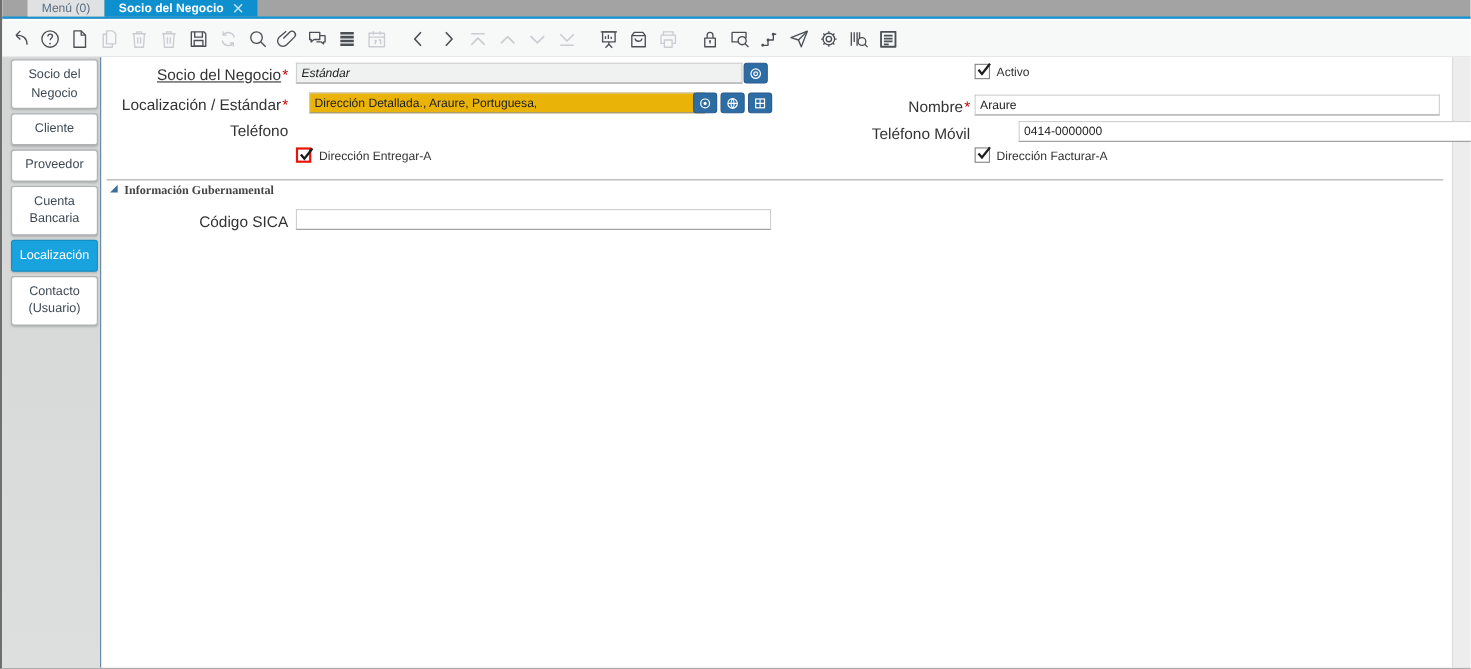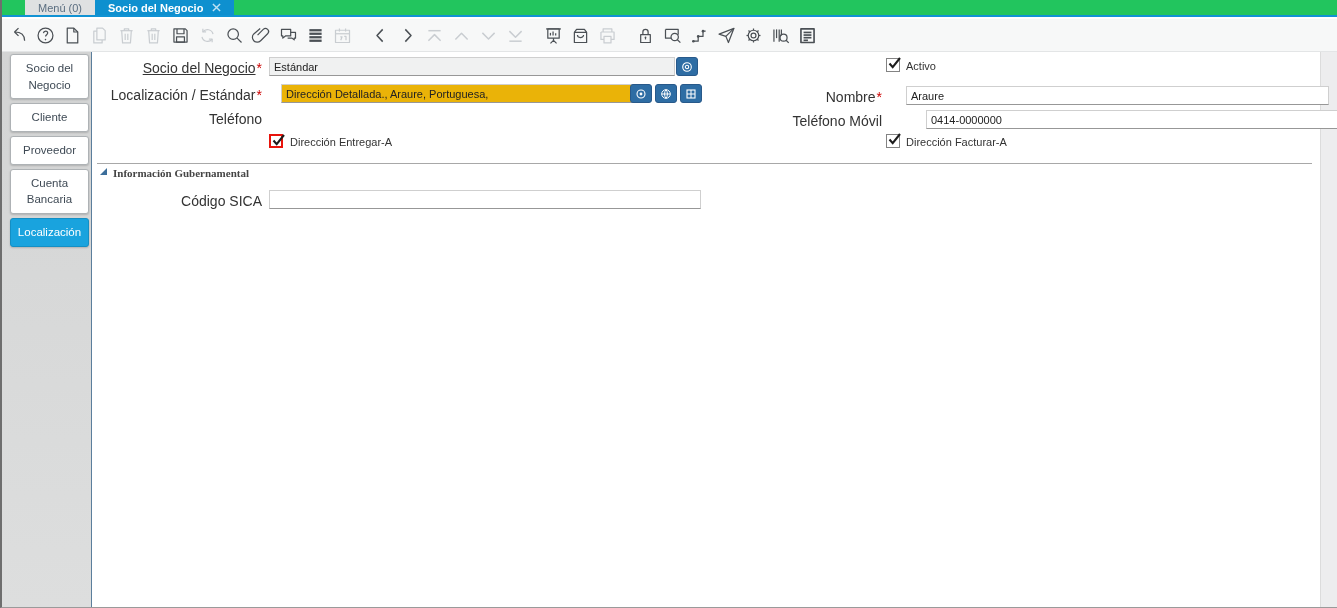--- a/index.html
+++ b/index.html
@@ -8,21 +8,21 @@
     position:relative;
     font-family:"Liberation Sans", sans-serif;
     background:#ffffff;
     border-left:2px solid #6e6e6e;
     border-bottom:1px solid #9a9a9a;
   }
 
   
   .tabbar {
     position:absolute; top:0; left:0; right:0; height:17px;
-    background:#22c55e;
+    background:#a3a3a3;
     border-bottom:2px solid #1193d4;
     display:flex; align-items:stretch; padding-left:23px;
   }
   .wtab {
     font-size:11px; color:#5b6e80; background:#dfe1e2;
     padding:0 13px; display:flex; align-items:center; cursor:pointer;
   }
   .wtab.active {
     background:#0e90cf; color:#ffffff; font-weight:bold; gap:9px;
   }
@@ -78,21 +78,21 @@
   }
   .lbl .txt.u { text-decoration:underline; }
   .req { color:#cc0000; margin-left:1px; }
 
   .fld {
     position:absolute; height:19px;
     border:1px solid #cfcfcf; border-bottom-color:#979797;
     background:#ffffff; font-family:"Liberation Sans",sans-serif;
     font-size:11px; color:#222; padding:0 4px;
   }
-  .fld.gray { background:#f0f1f1; }
+  .fld.gray { background:#f0f1f1;font-style:italic; }
 
   .fbtn {
     position:absolute; width:22px; height:19px;
     background:#2e6da4; border:1px solid #28598a; border-radius:3px;
     display:flex; align-items:center; justify-content:center;
     cursor:pointer; padding:0;
   }
   .fbtn svg { display:block; }
 
   .cb {
@@ -344,20 +344,21 @@
       </svg>
     </button>
   </div>
 
 <div class="sidebar">
     <div class="side-tab">Socio del Negocio</div>
     <div class="side-tab">Cliente</div>
     <div class="side-tab">Proveedor</div>
     <div class="side-tab">Cuenta Bancaria</div>
     <div class="side-tab active">Localización</div>
+    <div class="side-tab">Contacto (Usuario)</div>
   </div>
 
 <div class="gutter"></div>
 
 <div class="content">
 
   <div class="lbl" style="top:8px">
     <span class="txt u">Socio del Negocio</span><span class="req">*</span>
   </div>
   <input class="fld gray" style="top: 5px; left: 176px; width: 406px;" value="Estándar">
@@ -394,21 +395,21 @@
   <button class="fbtn" style="top:32px;left:587px">
     <svg width="12" height="12" viewBox="0 0 12 12" fill="none" stroke="#fff">
       <rect x="2" y="2" width="8" height="8" stroke-width="1.1"></rect>
         <path d="M2 6h8M6 2v8" stroke-width="1"></path>
     </svg>
   </button>
 
   <div class="lbl" style="top:37px;left:600px;width:189px">
     <span class="txt">Nombre</span><span class="req">*</span>
   </div>
-  <input class="fld" style="top: 34px; left: 793px; width: 423px; margin-left: 20px;" value="Araure">
+  <input class="fld" style="top: 34px; left: 793px; width: 423px;" value="Araure">
 
   <div class="lbl" style="top:59px">
     <span class="txt">Teléfono</span>
   </div>
 
   <div class="lbl" style="top:61px;left:600px;width:189px">
     <span class="txt">Teléfono Móvil</span>
   </div>
   <input class="fld" style="top: 58px; left: 833px; width: 482px;" value="0414-0000000">
 

